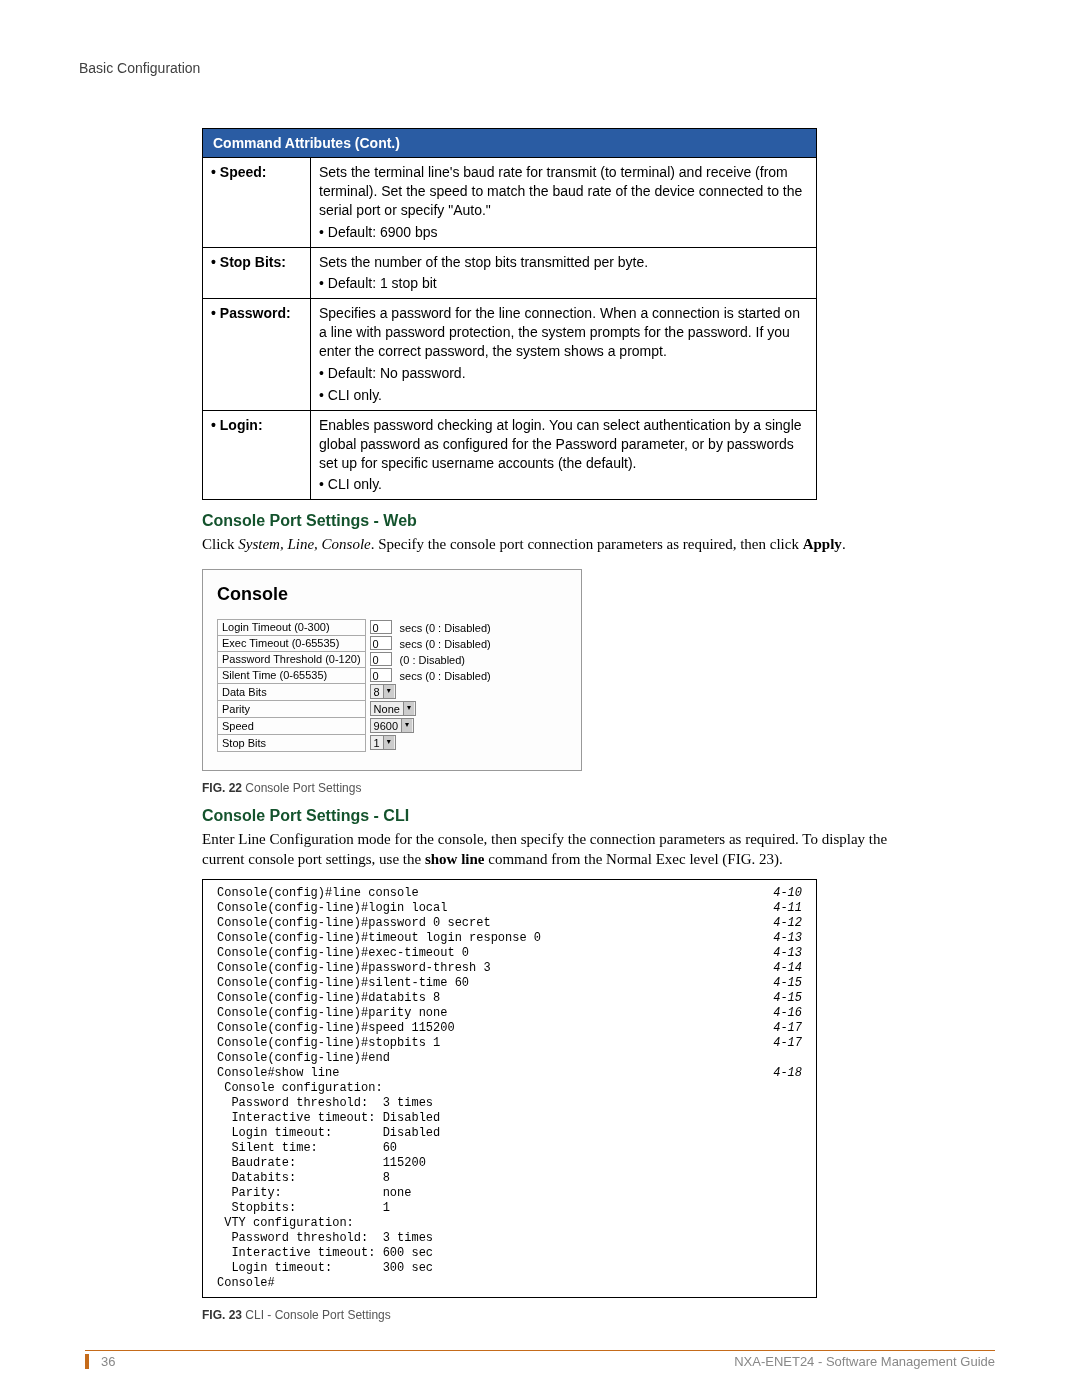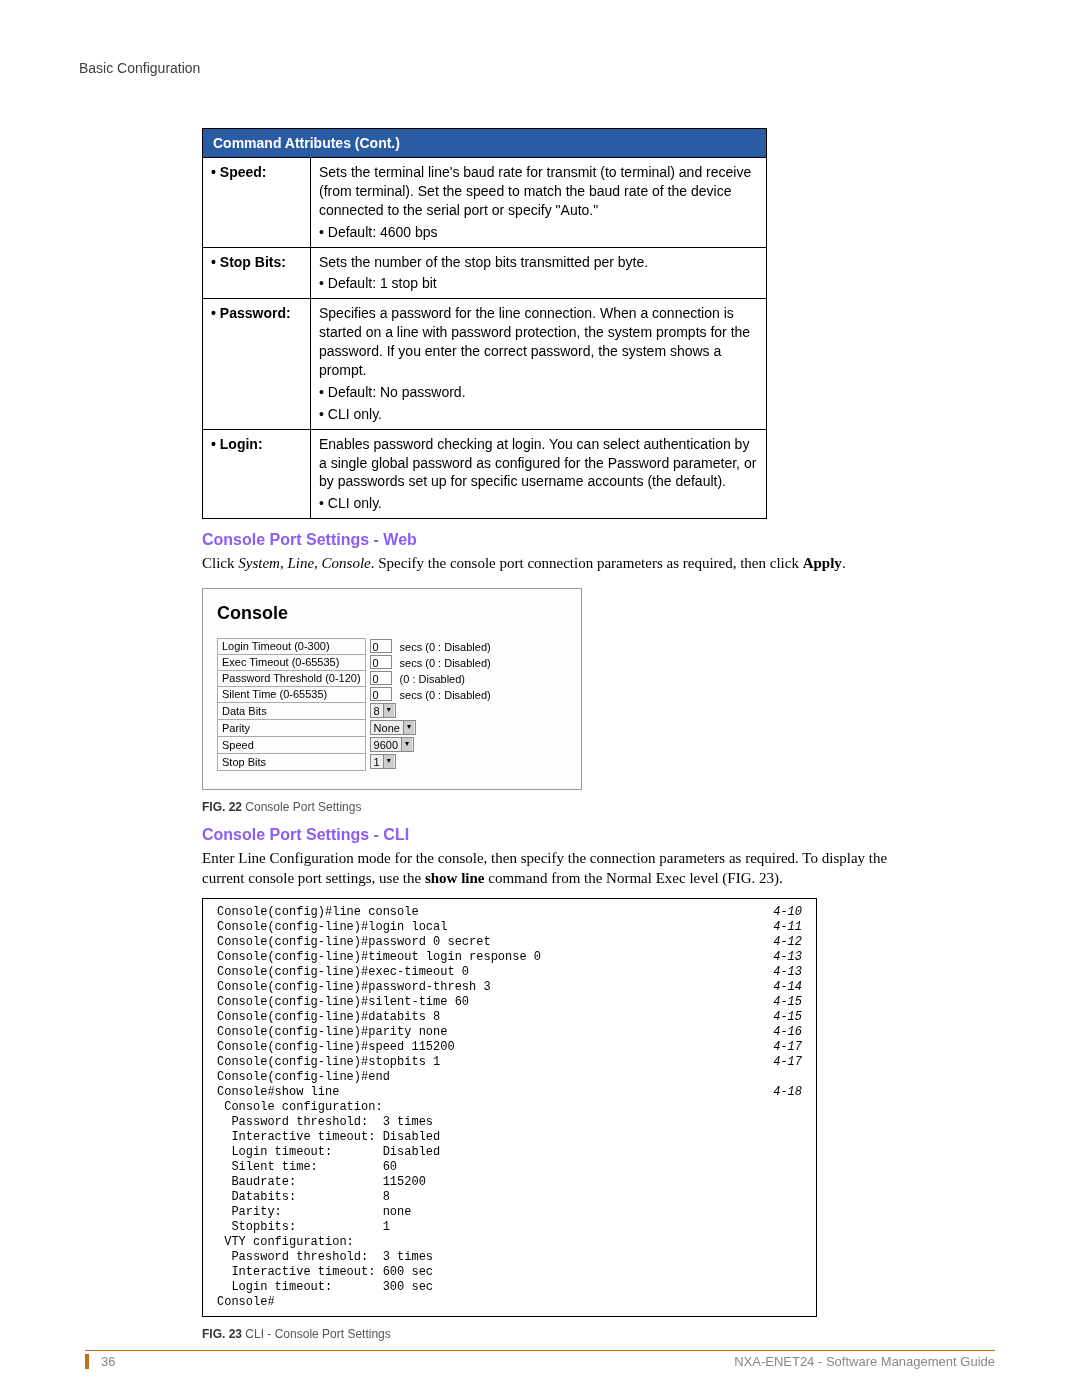--- a/index.html
+++ b/index.html
@@ -16,21 +16,21 @@
     padding: 60px 85px 30px 85px;
   }
   .header-text {
     color: #404040;
     font-size: 14px;
     margin-bottom: 52px;
     margin-left: -6px;
   }
   .attr-table {
     border-collapse: collapse;
-    width: 565px;
+    width: 615px;
     margin-left: 117px;
     border: 1px solid #000;
   }
   .attr-table-header {
     background: #2a5ca3;
     color: #fff;
     font-weight: bold;
     font-size: 14px;
     padding: 6px 10px;
     text-align: left;
@@ -48,21 +48,21 @@
     width: 108px;
     white-space: nowrap;
     margin-top: 48px;
   }
   .attr-bul {
     padding-left: 10px;
     text-indent: -10px;
     margin-top: 3px;
   }
   .section-title {
-    color: #8b5cf6;
+    color: #14532d;
     font-weight: bold;
     font-size: 16px;
     margin-top: 12px;
     margin-left: 117px;
   }
   .body-text {
     font-family: Georgia, 'Times New Roman', serif;
     font-size: 15px;
     margin-left: 117px;
     margin-top: 4px;
@@ -168,21 +168,21 @@
 
   <table class="attr-table">
     <tbody>
         <tr>
       <th class="attr-table-header" colspan="2">Command Attributes (Cont.)</th>
     </tr>
     <tr class="attr-row">
       <td class="attr-label">• Speed:</td>
       <td>
         <div>Sets the terminal line's baud rate for transmit (to terminal) and receive (from terminal). Set the speed to match the baud rate of the device connected to the serial port or specify "Auto."</div>
-        <div class="attr-bul">• Default: 4600 bps</div>
+        <div class="attr-bul">• Default: 6900 bps</div>
       </td>
     </tr>
     <tr class="attr-row">
       <td class="attr-label">• Stop Bits:</td>
       <td>
         <div>Sets the number of the stop bits transmitted per byte.</div>
         <div class="attr-bul">• Default: 1 stop bit</div>
       </td>
     </tr>
     <tr class="attr-row">

